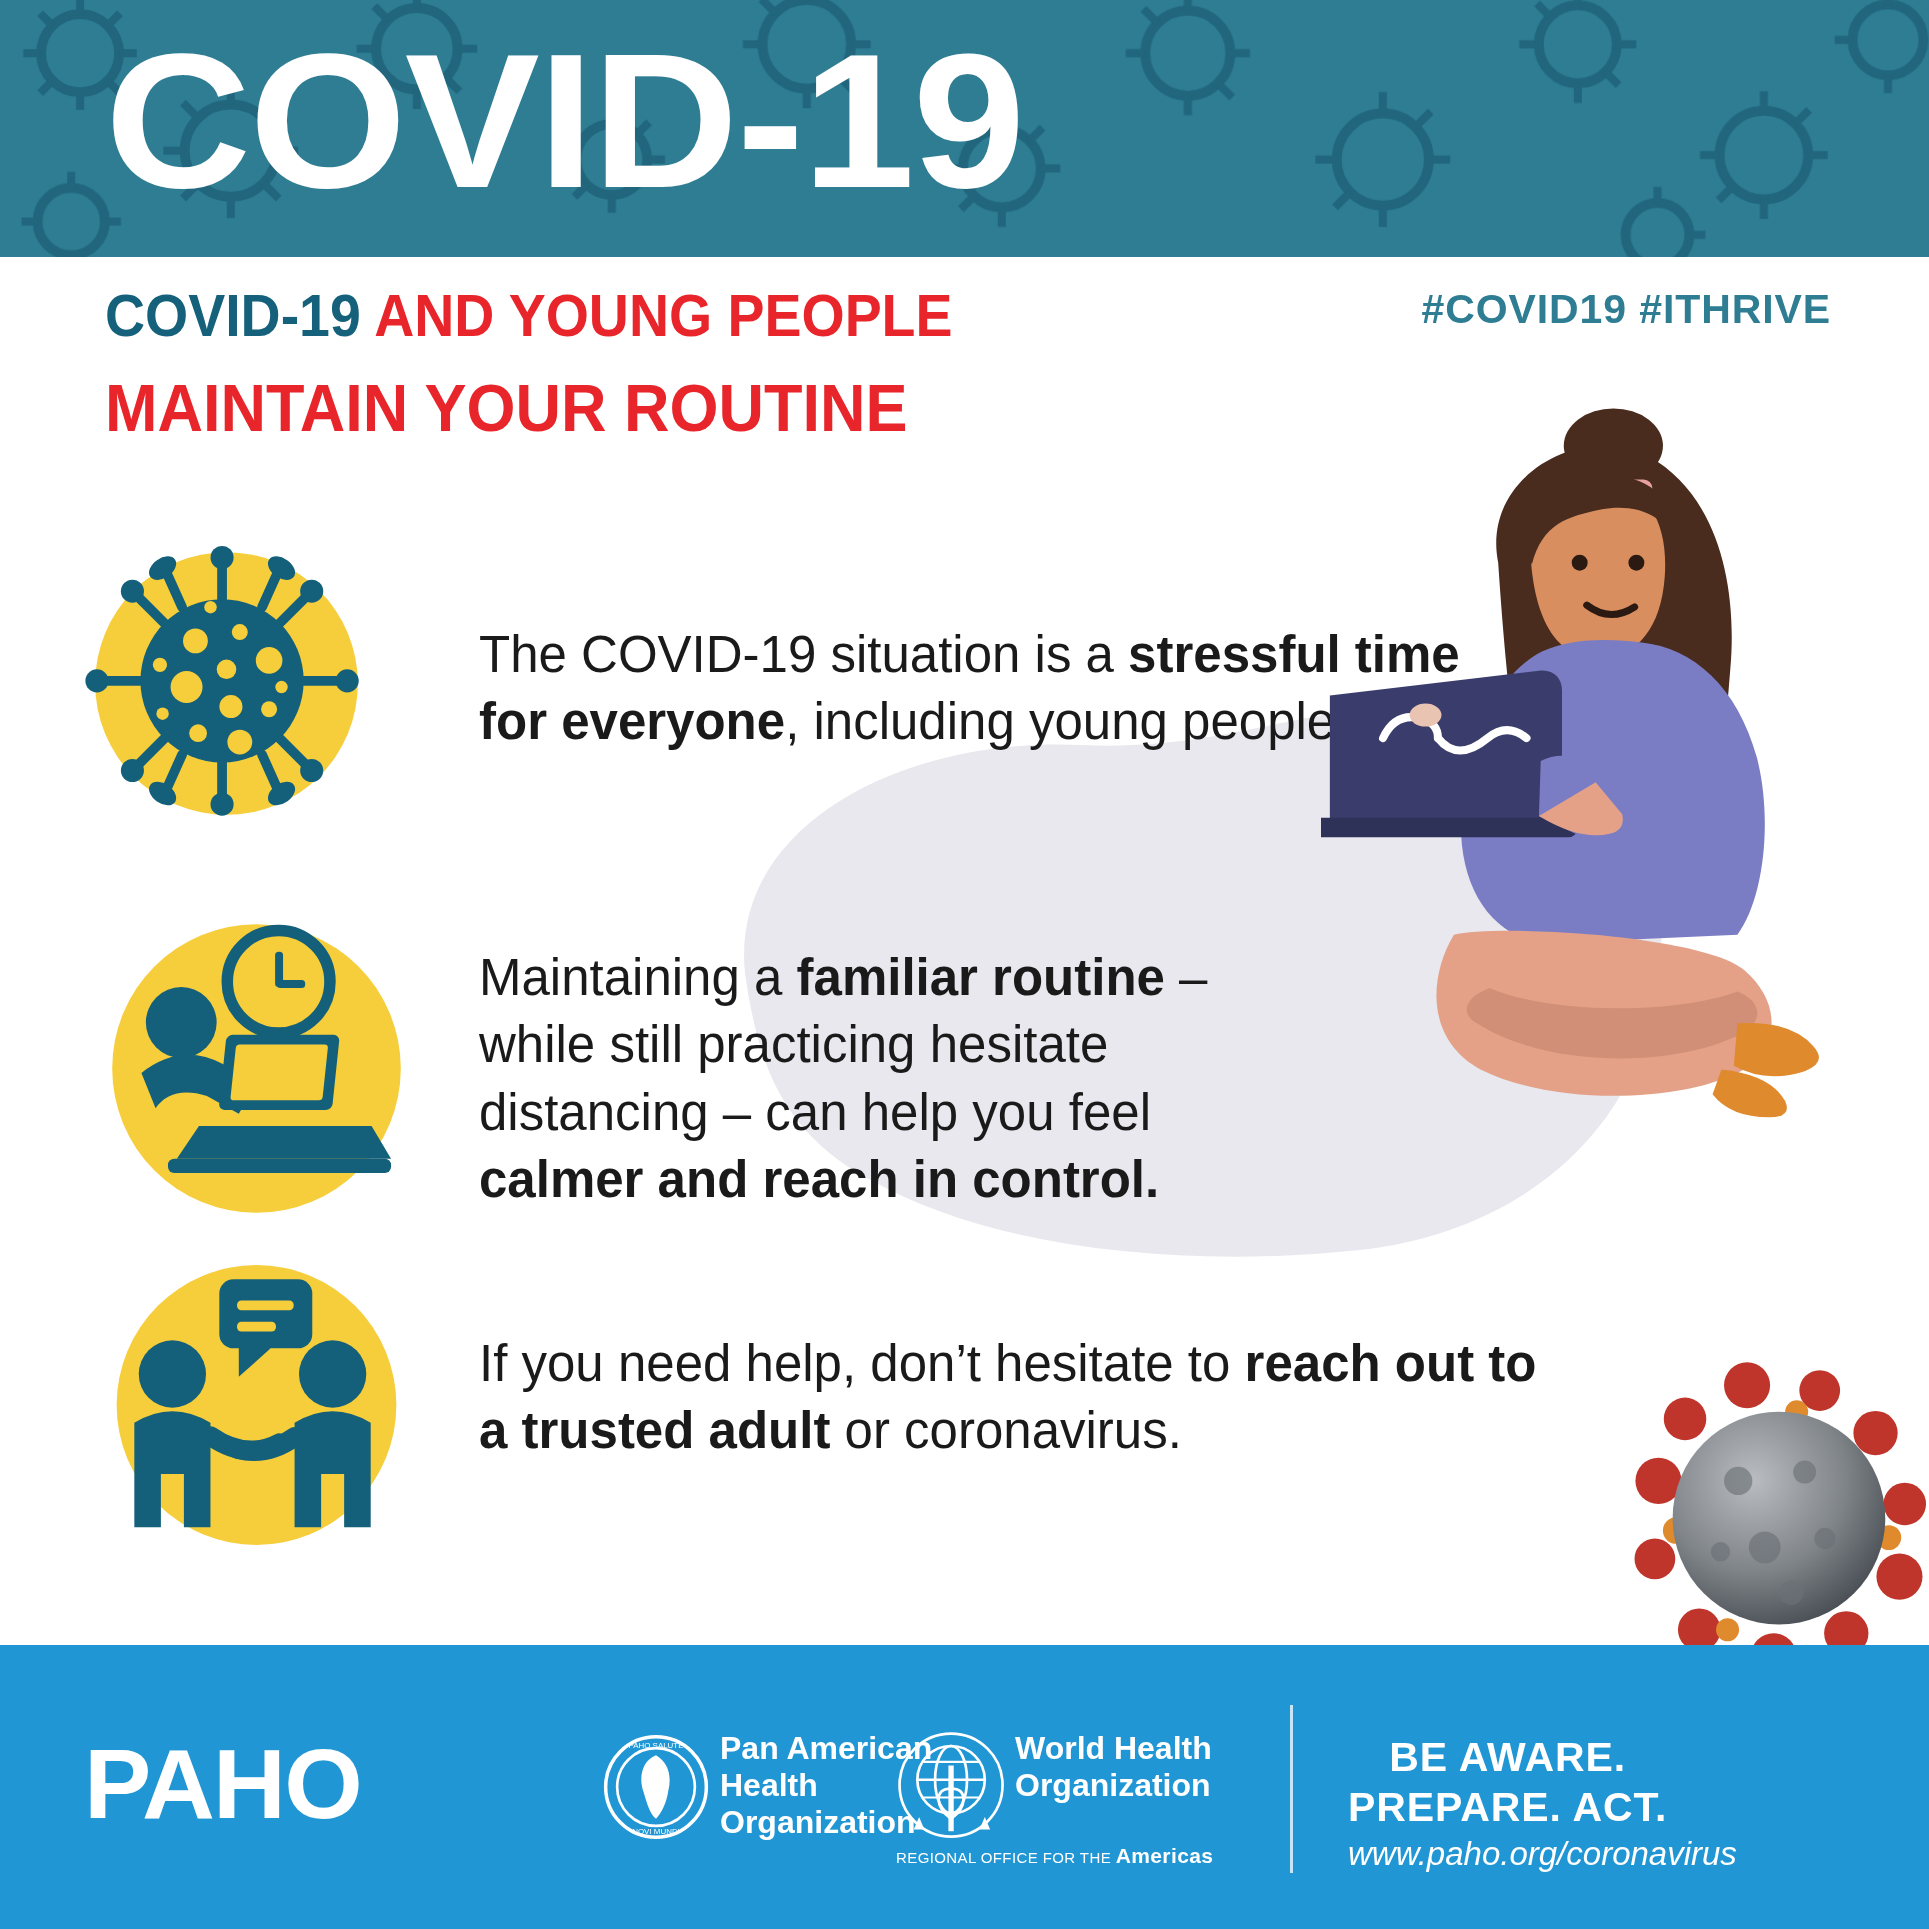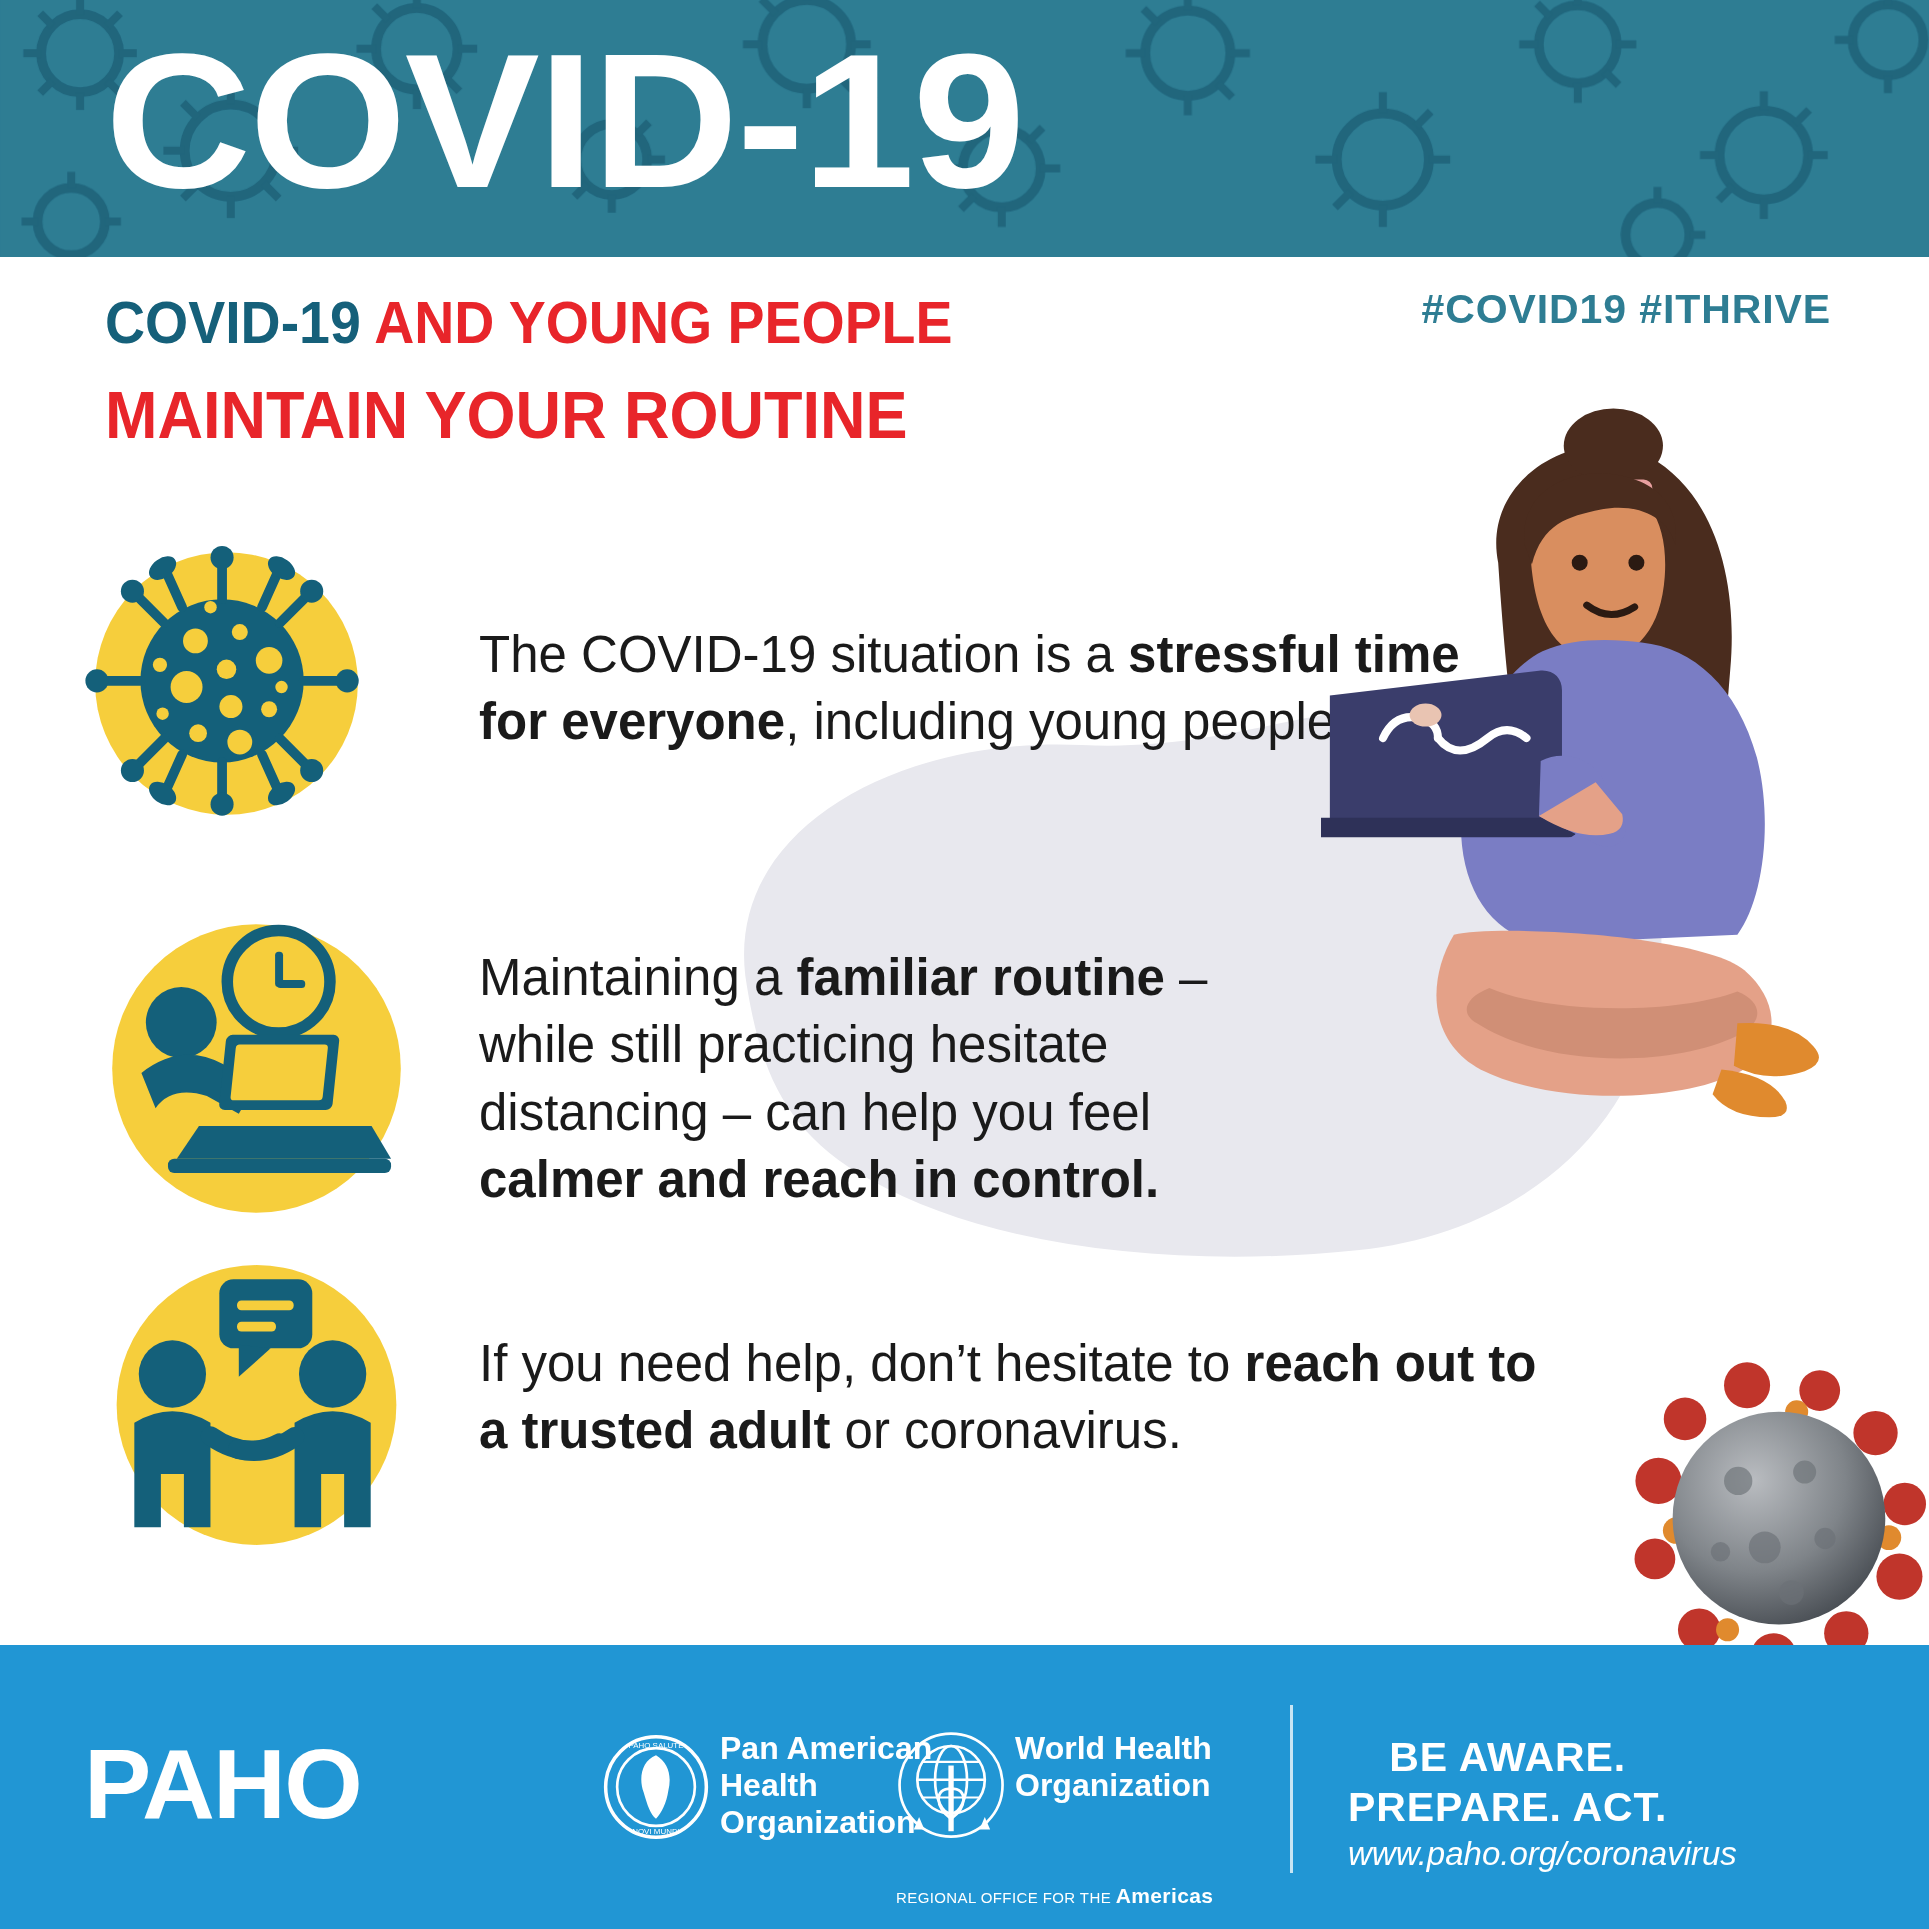--- a/index.html
+++ b/index.html
@@ -31,21 +31,21 @@
     letter-spacing:-1.8px;
     color:#ffffff;
     line-height:1;
     transform:scaleX(1.06);
     transform-origin:left top;
     white-space:nowrap;
   }
 
   
   .subhead{
-    position:absolute;left:105px;top:282px;width:1064px;margin-top:7px;
+    position:absolute;left:105px;top:282px;width:1064px;
   }
   .sub-line1{
     font-weight:bold;
     font-size:59px;
     line-height:1.18;
     letter-spacing:0px;
     white-space:nowrap;
     transform:scaleX(0.94);
     transform-origin:left top;
   }
@@ -125,21 +125,21 @@
     position:absolute;left:720px;top:85px;
     color:#ffffff;font-size:32px;line-height:1.16;font-weight:bold;
   }
   .who-emblem{position:absolute;left:896px;top:85px;width:111px;height:111px;}
   .who-name{
     position:absolute;left:1015px;top:85px;
     color:#ffffff;font-size:32px;line-height:1.16;font-weight:bold;
   }
   .who-region{
     position:absolute;left:896px;top:199px;
-    color:#ffffff;font-size:15px;letter-spacing:0.4px;white-space:nowrap;margin-top:40px;
+    color:#ffffff;font-size:15px;letter-spacing:0.4px;white-space:nowrap;
   }
   .who-region b{font-size:21px;}
   .divider{
     position:absolute;left:1290px;top:60px;width:2.7px;height:168px;
     background:rgba(255,255,255,0.75);
   }
   .slogan{
     position:absolute;left:1348px;top:87px;
     color:#ffffff;font-weight:bold;font-size:41px;line-height:1.22;letter-spacing:0.9px;text-align:center;
   }

